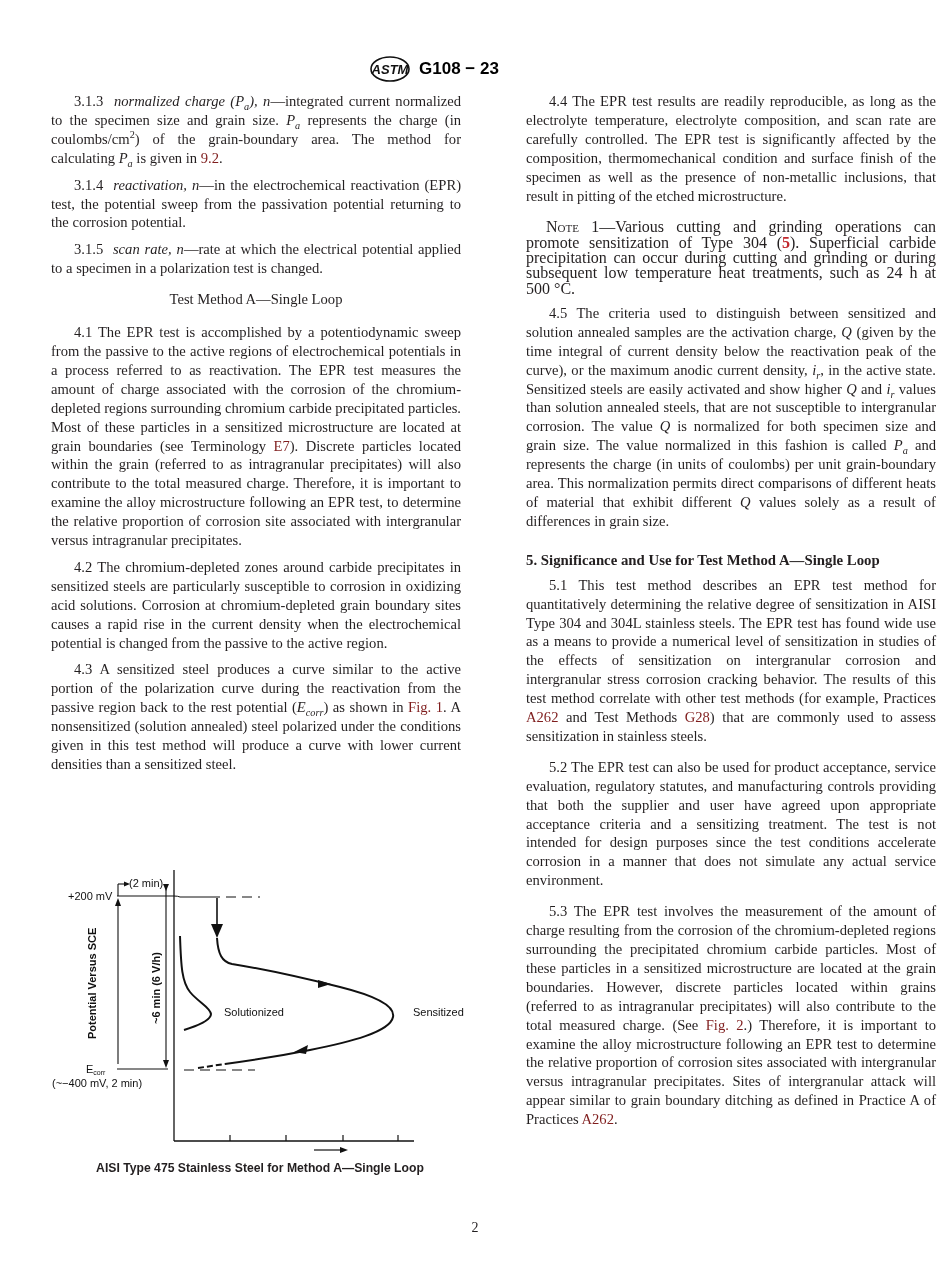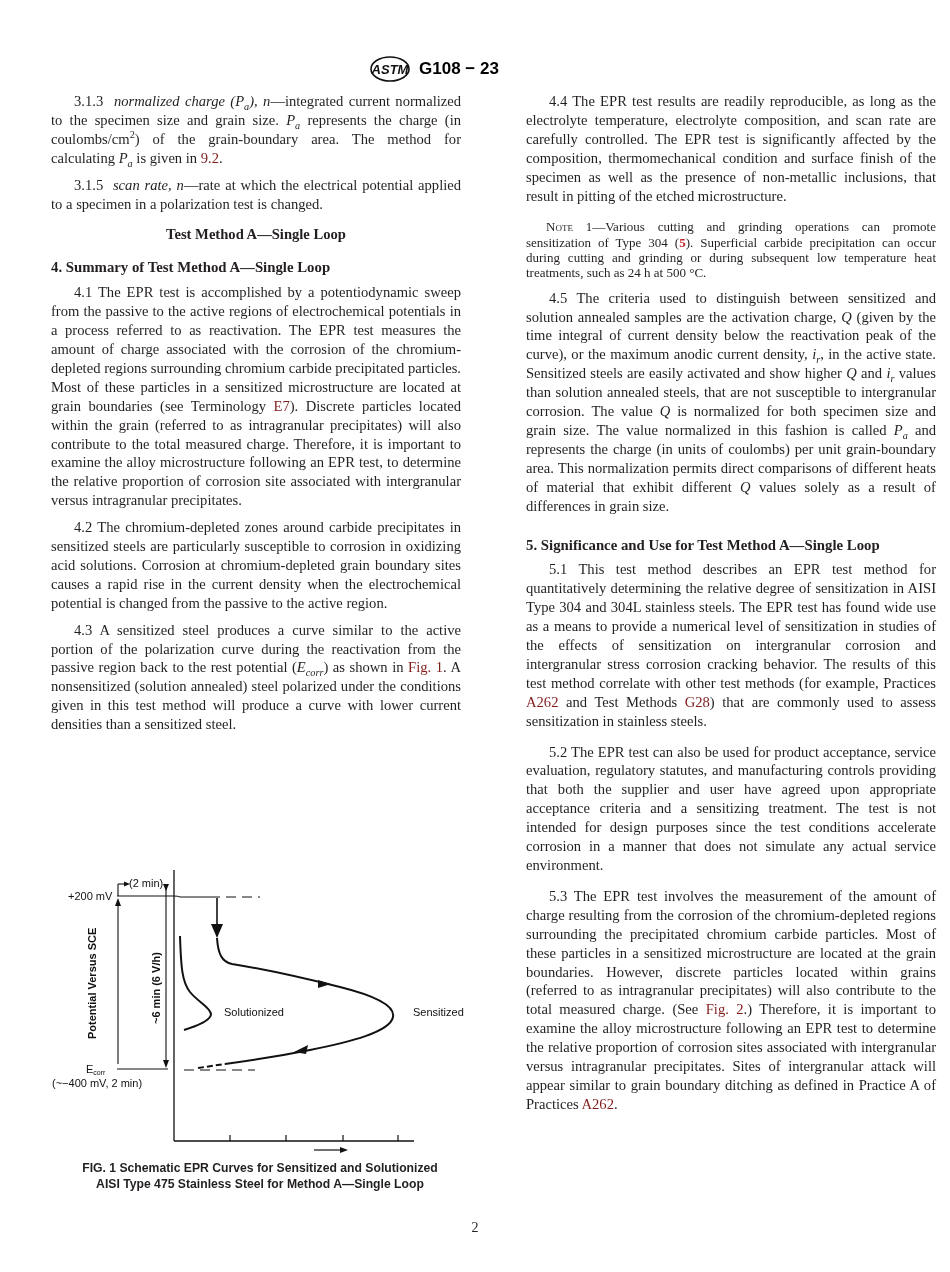--- a/index.html
+++ b/index.html
@@ -6,23 +6,23 @@
   body { width: 950px; height: 1272px; position: relative; overflow: hidden;
          font-family: "Liberation Serif", "DejaVu Serif", serif; color: #231f20; }
   .header { position: absolute; top: 55px; left: 0; width: 868px; text-align: center; height: 30px; }
   .header .logo { display: inline-block; vertical-align: middle; width: 42px; height: 28px; margin-right: 4px; }
   .header .designation { display: inline-block; vertical-align: middle;
          font-family: "Liberation Sans", "DejaVu Sans", sans-serif; font-weight: bold; font-size: 17px; color: #000000; }
   .col { position: absolute; top: 92px; width: 410px; font-size: 14.6px; line-height: 18.9px; }
   .col-left { left: 51px; }
   .col-right { left: 490px; margin-left: 36px; }
   p { margin: 0 0 8px 0; text-align: justify; text-indent: 23px; }
-  .centerhead { text-align: center; font-weight: bold; margin: 12px 0 14px 0; text-indent: 0; }
+  .centerhead { text-align: center; font-weight: normal; margin: 12px 0 14px 0; text-indent: 0; }
   h2 { font-size: 14.8px; font-weight: bold; margin: 14px 0 6px 0; }
-  .note { font-size: 13px; line-height: 15.3px; text-indent: 20px; margin: 14px 0 8px 0; text-align: justify; }
+  .note { font-size: 16px; line-height: 15.3px; text-indent: 20px; margin: 14px 0 8px 0; text-align: justify; }
   .sc { font-variant: small-caps; }
   .ref { color: #7f1d1d; }
   .ref-bold { color: #c1272d; font-weight: bold; }
   sub, sup { font-size: 70%; line-height: 0; }
   i { font-style: italic; }
   .figure { position: absolute; left: 50px; top: 862px; width: 420px; height: 282px; }
   .caption { position: absolute; left: 50px; top: 1160px; width: 420px; text-align: center;
       font-family: "Liberation Sans", "DejaVu Sans", sans-serif; font-weight: bold; font-size: 12.2px; line-height: 16px; }
   .pagenum { position: absolute; top: 1220px; left: 0; width: 950px; text-align: center; font-size: 14px; }
   svg text { font-family: "Liberation Sans", "DejaVu Sans", sans-serif; }
@@ -37,25 +37,28 @@
   </svg>
   <span class="designation">G108 − 23</span>
 </div>
 
 <div class="col col-left">
   <p>
     <span>3.1.3</span>&nbsp;
     <i><span>normalized charge (P</span><sub>a</sub><span>),</span> <span>n</span></i><span>—integrated current normalized to the specimen size and grain size. </span><i><span>P</span><sub>a</sub></i><span> represents the charge (in coulombs/cm</span><sup>2</sup><span>) of the grain-boundary area. The method for calculating </span><i><span>P</span><sub>a</sub></i><span> is given in </span><a class="ref">9.2</a><span>.</span>
   </p>
   <p>
+    <span>3.1.4</span>&nbsp;
+    <i>reactivation,</i> <i>n</i><span>—in the electrochemical reactivation (EPR) test, the potential sweep from the passivation potential returning to the corrosion potential.</span>
+  </p>
+  <p>
     <span>3.1.5</span>&nbsp;
     <i>scan rate,</i> <i>n</i><span>—rate at which the electrical potential applied to a specimen in a polarization test is changed.</span>
   </p>
   <div class="centerhead">Test Method A—Single Loop</div>
-  <h2>4.  Summary of Test Method A—Single Loop</h2>
   <p>
     <span>4.1  The EPR test is accomplished by a potentiodynamic sweep from the passive to the active regions of electrochemical potentials in a process referred to as reactivation. The EPR test measures the amount of charge associated with the corrosion of the chromium-depleted regions surrounding chromium carbide precipitated particles. Most of these particles in a sensitized microstructure are located at grain boundaries (see Terminology </span><a class="ref">E7</a><span>). Discrete particles located within the grain (referred to as intragranular precipitates) will also contribute to the total measured charge. Therefore, it is important to examine the alloy microstructure following an EPR test, to determine the relative proportion of corrosion site associated with intergranular versus intragranular precipitates.</span>
   </p>
   <p>4.2  The chromium-depleted zones around carbide precipitates in sensitized steels are particularly susceptible to corrosion in oxidizing acid solutions. Corrosion at chromium-depleted grain boundary sites causes a rapid rise in the current density when the electrochemical potential is changed from the passive to the active region.</p>
   <p>
     <span>4.3  A sensitized steel produces a curve similar to the active portion of the polarization curve during the reactivation from the passive region back to the rest potential (</span><i><span>E</span><sub>corr</sub></i><span>) as shown in </span><a class="ref">Fig. 1</a><span>. A nonsensitized (solution annealed) steel polarized under the conditions given in this test method will produce a curve with lower current densities than a sensitized steel.</span>
   </p>
 </div>
 
 <div class="figure">
@@ -106,21 +109,20 @@
     <text transform="translate(46,177) rotate(-90)" font-size="11" font-weight="bold" fill="#111">Potential Versus SCE</text>
     <text transform="translate(110,162) rotate(-90)" font-size="11" font-weight="bold" fill="#111">~6 min (6 V/h)</text>
     <text x="36" y="211" font-size="11" fill="#111"><tspan>E</tspan><tspan font-size="7" dy="2">corr</tspan></text>
     <text x="2" y="225" font-size="11" fill="#111">(~−400 mV, 2 min)</text>
     <text x="174" y="154" font-size="11" fill="#111">Solutionized</text>
     <text x="363" y="154" font-size="11" fill="#111">Sensitized</text>
     <text x="195" y="293" font-size="11" font-weight="bold" fill="#111">Log Current</text>
   </svg>
 </div>
 <div class="caption">
-  <div>FIG. 1 Schematic EPR Curves for Sensitized and Solutionized</div>
   <div>AISI Type 475 Stainless Steel for Method A—Single Loop</div>
 </div>
 
 <svg style="position:absolute;left:312px;top:1144px" width="40" height="12">
   <line x1="2" y1="6" x2="30" y2="6" stroke="#111" stroke-width="1.2"></line>
   <path d="M28,3 L36,6 L28,9 z" fill="#111"></path>
 </svg>
 
 <div class="col col-right">
   <p>4.4  The EPR test results are readily reproducible, as long as the electrolyte temperature, electrolyte composition, and scan rate are carefully controlled. The EPR test is significantly affected by the composition, thermomechanical condition and surface finish of the specimen as well as the presence of non-metallic inclusions, that result in pitting of the etched microstructure.</p>

